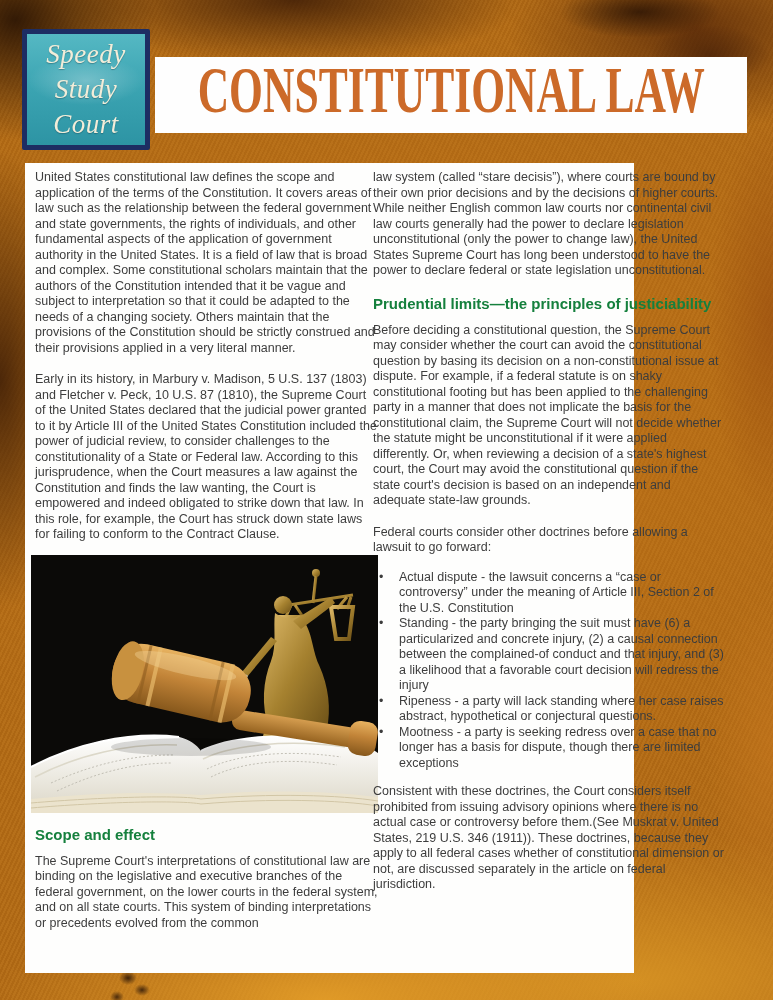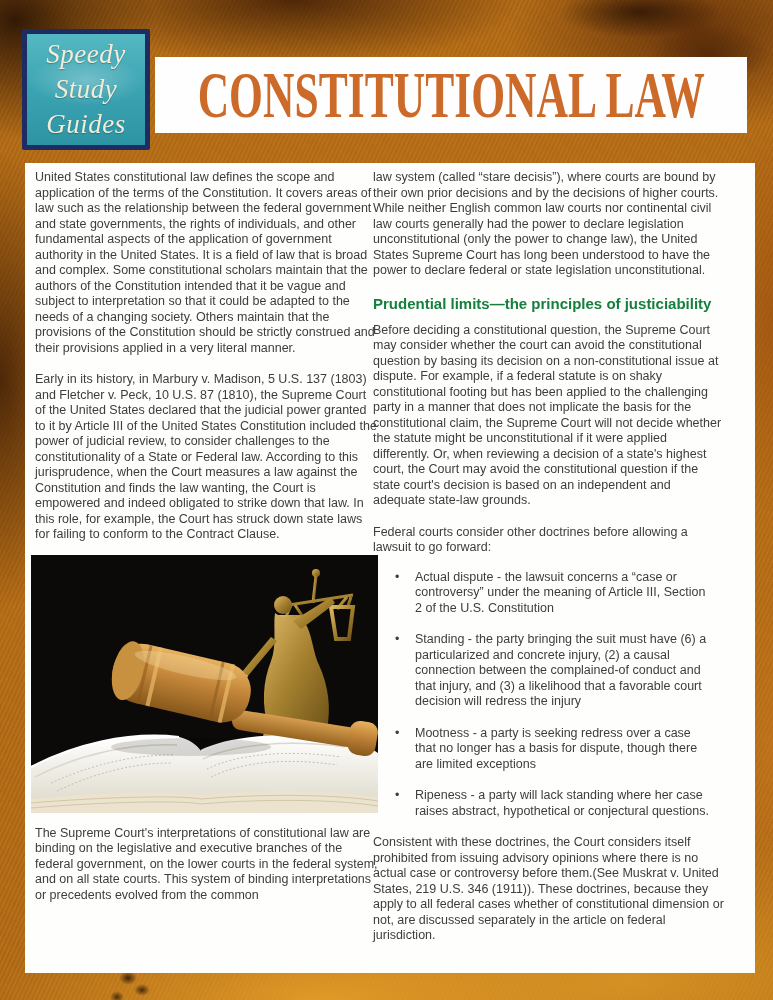--- a/index.html
+++ b/index.html
@@ -37,57 +37,57 @@
       linear-gradient(180deg,#55b8c3 0%,#3ba4b2 48%,#2d94a4 100%);
     display:flex;flex-direction:column;justify-content:center;align-items:center;
   }
   .logo-line{
     font-family:"Liberation Serif",serif;font-style:italic;font-weight:400;
     font-size:27px;line-height:35px;color:#f2edd9;letter-spacing:.5px;
     text-shadow:0 1px 1px rgba(20,50,60,.35);
   }
   .title-banner{
     position:absolute;left:155px;top:57px;width:592px;height:76px;background:#fefefe;
-    display:flex;align-items:center;justify-content:center;overflow:hidden;
+    display:flex;align-items:flex-start;justify-content:center;overflow:hidden;
   }
   .title-banner h1{
     margin:0;font-family:"Liberation Serif",serif;font-weight:700;
     font-size:66px;line-height:66px;color:#cc6a29;white-space:nowrap;
     transform:scaleX(.66);transform-origin:50% 50%;letter-spacing:0;
   }
 
   
-  .panel{position:absolute;left:25px;top:163px;width:730px;height:810px;background:#fefefdff;background:#fefefd;}
+  .panel{position:absolute;left:25px;top:163px;width:609px;height:810px;background:#fefefdff;background:#fefefd;}
   .col{position:absolute;top:7px;color:#3d3d3d;font-size:12.5px;line-height:15.5px;}
   .col-left{left:10px;width:344px;}
   .col-right{left:348px;width:352px;}
   .col p{margin:0 0 16px 0;}
   .col h2{
     margin:3px 0 10px 0;font-size:15px;line-height:18px;font-weight:700;color:#15803d;
     font-family:"Liberation Sans",sans-serif;
   }
   .photo{margin:-4px 0 13px -4px;width:347px;height:258px;display:block;}
   .photo svg{display:block;}
 
   ul.doctrines{list-style:none;margin:-2px 0 13px 0;padding:0;}
-  ul.doctrines li{position:relative;padding-left:26px;margin:16px;}
+  ul.doctrines li{position:relative;padding-left:26px;margin:0;}
   ul.doctrines li::before{
     content:"\2022";position:absolute;left:6px;top:0;color:#3d3d3d;font-size:12.5px;
   }
 </style>
 </head>
 <body>
 
 <div class="page">
   <div class="bg"></div>
 
   <div class="logo">
     <div class="logo-line">Speedy</div>
     <div class="logo-line">Study</div>
-    <div class="logo-line">Guides</div>
+    <div class="logo-line">Court</div>
   </div>
 
   <div class="title-banner">
     <h1>CONSTITUTIONAL LAW</h1>
   </div>
 
   <main class="panel">
 
     <section class="col col-left">
       <p>United States constitutional law defines the scope and application of the terms of the Constitution. It covers areas of law such as the relationship between the federal government and state governments, the rights of individuals, and other fundamental aspects of the application of government authority in the United States. It is a field of law that is broad and complex. Some constitutional scholars maintain that the authors of the Constitution intended that it be vague and subject to interpretation so that it could be adapted to the needs of a changing society. Others maintain that the provisions of the Constitution should be strictly construed and their provisions applied in a very literal manner.</p>
@@ -168,34 +168,35 @@
               <path d="M112 98 v 60" stroke="#8a5a1d" stroke-width="3" opacity=".55"></path>
               <path d="M122 98 v 60" stroke="#e9bb6c" stroke-width="4" opacity=".7"></path>
               <path d="M186 98 v 60" stroke="#8a5a1d" stroke-width="3" opacity=".55"></path>
               <path d="M196 98 v 60" stroke="#e9bb6c" stroke-width="4" opacity=".7"></path>
               <ellipse cx="150" cy="110" rx="52" ry="9" fill="#f5d79d" opacity=".38"></ellipse>
             </g>
           </g>
         </svg>
       </figure>
 
+      <h2>Scope and effect</h2>
       <p>The Supreme Court's interpretations of constitutional law are binding on the legislative and executive branches of the federal government, on the lower courts in the federal system, and on all state courts. This system of binding interpretations or precedents evolved from the common</p>
     </section>
 
     <section class="col col-right">
       <p>law system (called “stare decisis”), where courts are bound by their own prior decisions and by the decisions of higher courts. While neither English common law courts nor continental civil law courts generally had the power to declare legislation unconstitutional (only the power to change law), the United States Supreme Court has long been understood to have the power to declare federal or state legislation unconstitutional.</p>
 
       <h2>Prudential limits—the principles of justiciability</h2>
       <p>Before deciding a constitutional question, the Supreme Court may consider whether the court can avoid the constitutional question by basing its decision on a non-constitutional issue at dispute. For example, if a federal statute is on shaky constitutional footing but has been applied to the challenging party in a manner that does not implicate the basis for the constitutional claim, the Supreme Court will not decide whether the statute might be unconstitutional if it were applied differently. Or, when reviewing a decision of a state's highest court, the Court may avoid the constitutional question if the state court's decision is based on an independent and adequate state-law grounds.</p>
       <p>Federal courts consider other doctrines before allowing a lawsuit to go forward:</p>
 
       <ul class="doctrines">
         <li><span>Actual dispute - the lawsuit concerns a “case or controversy” under the meaning of Article III, Section 2 of the U.S. Constitution</span></li>
         <li><span>Standing - the party bringing the suit must have (6) a particularized and concrete injury, (2) a causal connection between the complained-of conduct and that injury, and (3) a likelihood that a favorable court decision will redress the injury</span></li>
+        <li><span>Ripeness - a party will lack standing where her case raises abstract, hypothetical or conjectural questions.</span></li>
         <li><span>Mootness - a party is seeking redress over a case that no longer has a basis for dispute, though there are limited exceptions</span></li>
-        <li><span>Ripeness - a party will lack standing where her case raises abstract, hypothetical or conjectural questions.</span></li>
       </ul>
 
       <p>Consistent with these doctrines, the Court considers itself prohibited from issuing advisory opinions where there is no actual case or controversy before them.(See Muskrat v. United States, 219 U.S. 346 (1911)). These doctrines, because they apply to all federal cases whether of constitutional dimension or not, are discussed separately in the article on federal jurisdiction.</p>
     </section>
 
   </main>
 </div>
 
 </body></html>

